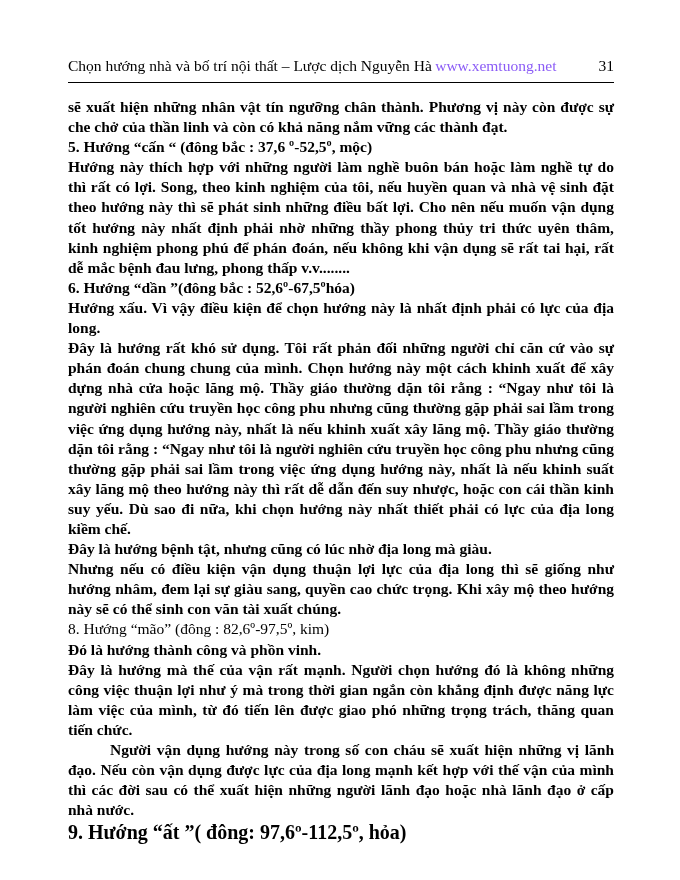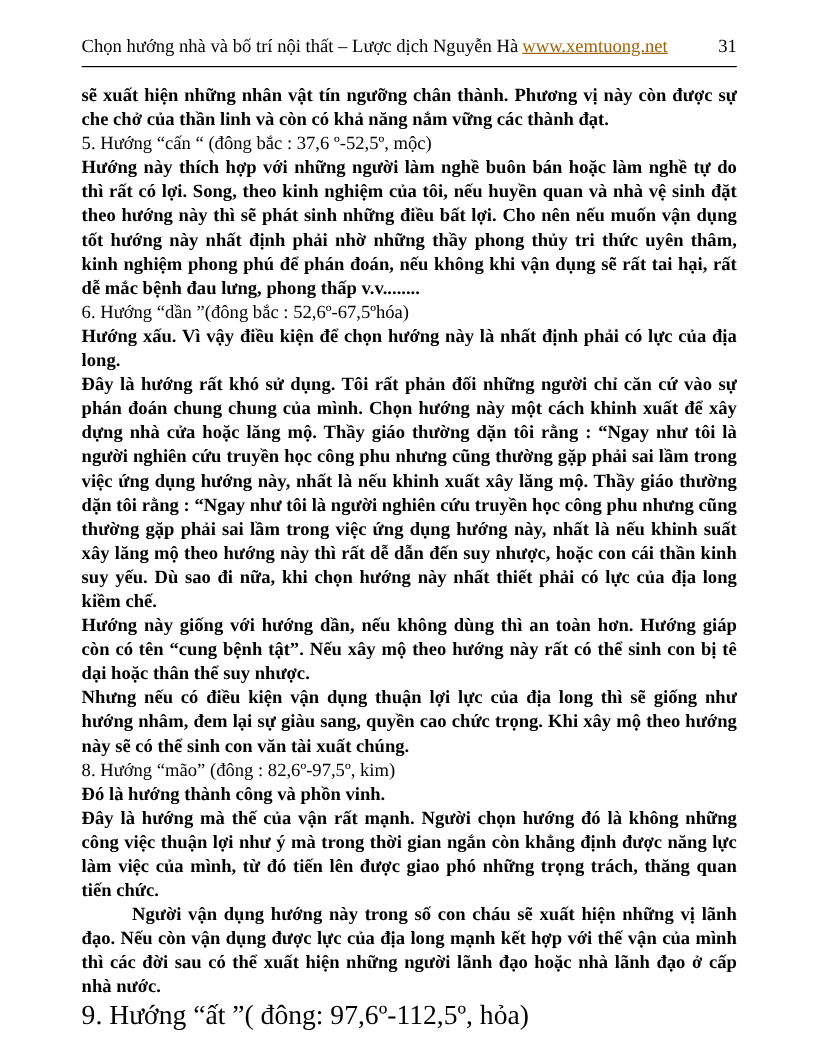--- a/index.html
+++ b/index.html
@@ -24,50 +24,50 @@
     border-bottom: 1.5px solid #000000;
     padding-bottom: 7px;
     margin-bottom: 14px;
     font-size: 15.5px;
   }
   .header-title {
     flex: 1 1 auto;
     white-space: nowrap;
   }
   .header-link {
-    color: #a16207;
-    text-decoration: underline;
+    color: #8b5cf6;
     margin-right: 42px;
     white-space: nowrap;
     cursor: pointer;
+    margin-top: 27px;
   }
   .header-page-number {
     white-space: nowrap;
   }
   .doc-body {
     font-size: 15.5px;
     line-height: 20.1px;
   }
   .doc-body p,
   .doc-body h3 {
     margin: 0;
     padding: 0;
     text-align: justify;
     font-size: 15.5px;
     font-weight: bold;
   }
   .doc-body h3.heading {
-    font-weight: normal;
+    font-weight: bold;
     text-align: left;
   }
   .doc-body h3.heading.plain {
     font-weight: normal;
   }
   .doc-body h3.heading.large {
-    font-size: 23px;
+    font-size: 20px;
     line-height: 22px;
     padding: 1px 0;
   }
   .doc-body p.indent {
     text-indent: 42px;
   }
 </style>
 </head>
 <body>
 
@@ -77,21 +77,21 @@
     <span class="header-link">www.xemtuong.net</span>
     <span class="header-page-number">31</span>
   </div>
   <div class="doc-body">
       <p class="paragraph">sẽ xuất hiện những nhân vật tín ngưỡng chân thành. Phương vị này còn được sự che chở của thần linh và còn có khả năng nắm vững các thành đạt.</p>
       <h3 class="heading">5. Hướng “cấn “ (đông bắc : 37,6 º-52,5º, mộc)</h3>
       <p class="paragraph">Hướng này thích hợp với những  người làm nghề buôn bán hoặc làm nghề tự do thì rất có lợi. Song, theo kinh nghiệm của tôi, nếu huyền quan và nhà vệ sinh đặt theo hướng này thì sẽ phát sinh những điều bất lợi. Cho nên nếu muốn vận dụng tốt hướng này nhất định phải nhờ những thầy phong thủy tri thức uyên thâm, kinh nghiệm phong phú để phán đoán, nếu không khi vận dụng sẽ rất tai hại, rất dễ mắc bệnh đau lưng, phong thấp v.v........</p>
       <h3 class="heading">6. Hướng “dần ”(đông bắc : 52,6º-67,5ºhóa)</h3>
       <p class="paragraph">Hướng xấu. Vì vậy điều kiện để chọn hướng này là nhất định phải có lực của địa long.</p>
       <p class="paragraph">Đây là hướng rất khó sử dụng. Tôi rất phản đối những người chỉ căn cứ vào sự phán đoán chung chung của mình. Chọn hướng này một cách khinh xuất để xây dựng nhà cửa hoặc lăng mộ. Thầy giáo thường dặn tôi rằng : “Ngay như tôi là người nghiên cứu truyền học công phu nhưng cũng thường gặp phải sai lầm trong việc ứng dụng hướng này, nhất là nếu khinh xuất xây lăng mộ. Thầy giáo thường dặn tôi rằng : “Ngay như tôi là người nghiên cứu truyền học công phu nhưng cũng thường gặp phải sai lầm trong việc ứng dụng hướng này, nhất là nếu khinh suất xây lăng mộ theo hướng này thì rất dễ dẫn đến suy nhược, hoặc con cái thần kinh suy yếu. Dù sao đi nữa, khi chọn hướng này nhất thiết phải có lực của địa long kiềm chế.</p>
-      <p class="paragraph">Hướng này giống với hướng dần, nếu không dùng thì an toàn hơn. Hướng giáp còn có tên “cung bệnh tật”. Nếu xây mộ theo hướng này rất có thể sinh con bị tê dại hoặc thân thể suy nhược.</p>
+      <p class="paragraph">Đây là hướng bệnh tật, nhưng cũng có lúc nhờ địa long mà giàu.</p>
       <p class="paragraph">Nhưng nếu có điều kiện vận dụng thuận lợi lực của địa long thì sẽ giống như hướng nhâm, đem lại sự giàu sang, quyền cao chức trọng. Khi xây mộ theo hướng này sẽ có thể sinh con văn tài xuất chúng.</p>
       <h3 class="heading plain">8. Hướng “mão” (đông : 82,6º-97,5º, kim)</h3>
       <p class="paragraph">Đó là hướng thành công và phồn vinh.</p>
       <p class="paragraph">Đây là hướng mà thế của vận rất mạnh. Người chọn hướng đó là không những công việc thuận lợi như ý mà trong thời gian ngắn còn khẳng định được năng lực làm việc của mình, từ đó tiến lên được giao phó những trọng trách, thăng quan tiến chức.</p>
       <p class="paragraph indent">Người vận dụng hướng này trong số con cháu sẽ xuất hiện những vị lãnh đạo. Nếu còn vận dụng được lực của địa long mạnh kết hợp với thế vận của mình thì các đời sau có thể xuất hiện những người lãnh đạo hoặc nhà lãnh đạo ở cấp nhà nước.</p>
       <h3 class="heading large">9. Hướng “ất ”( đông: 97,6º-112,5º, hỏa)</h3>
     </div>
 </div>
 
 </body></html>

